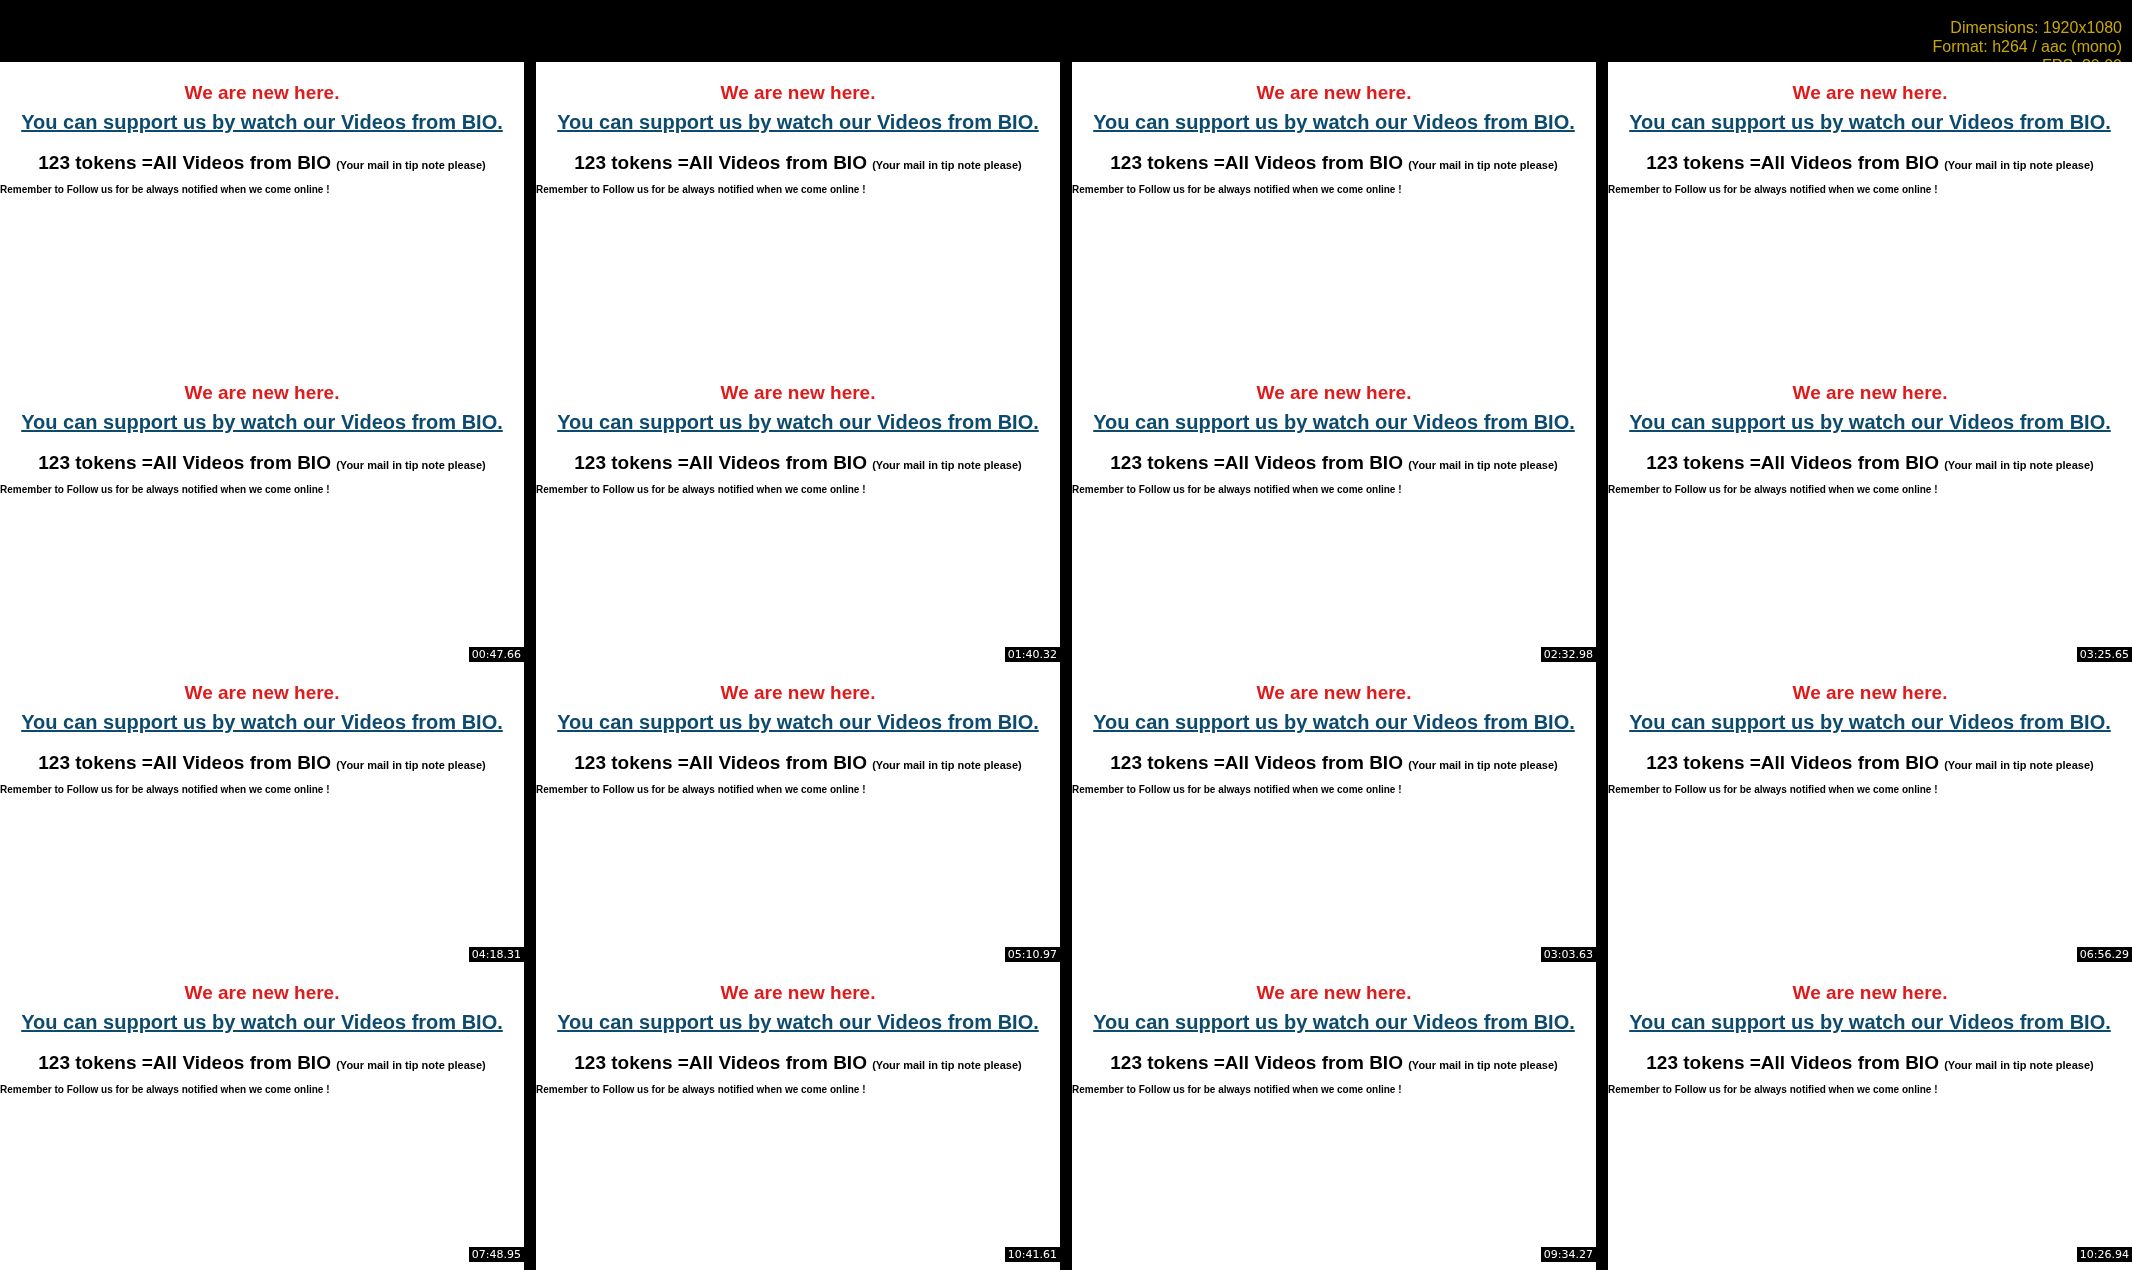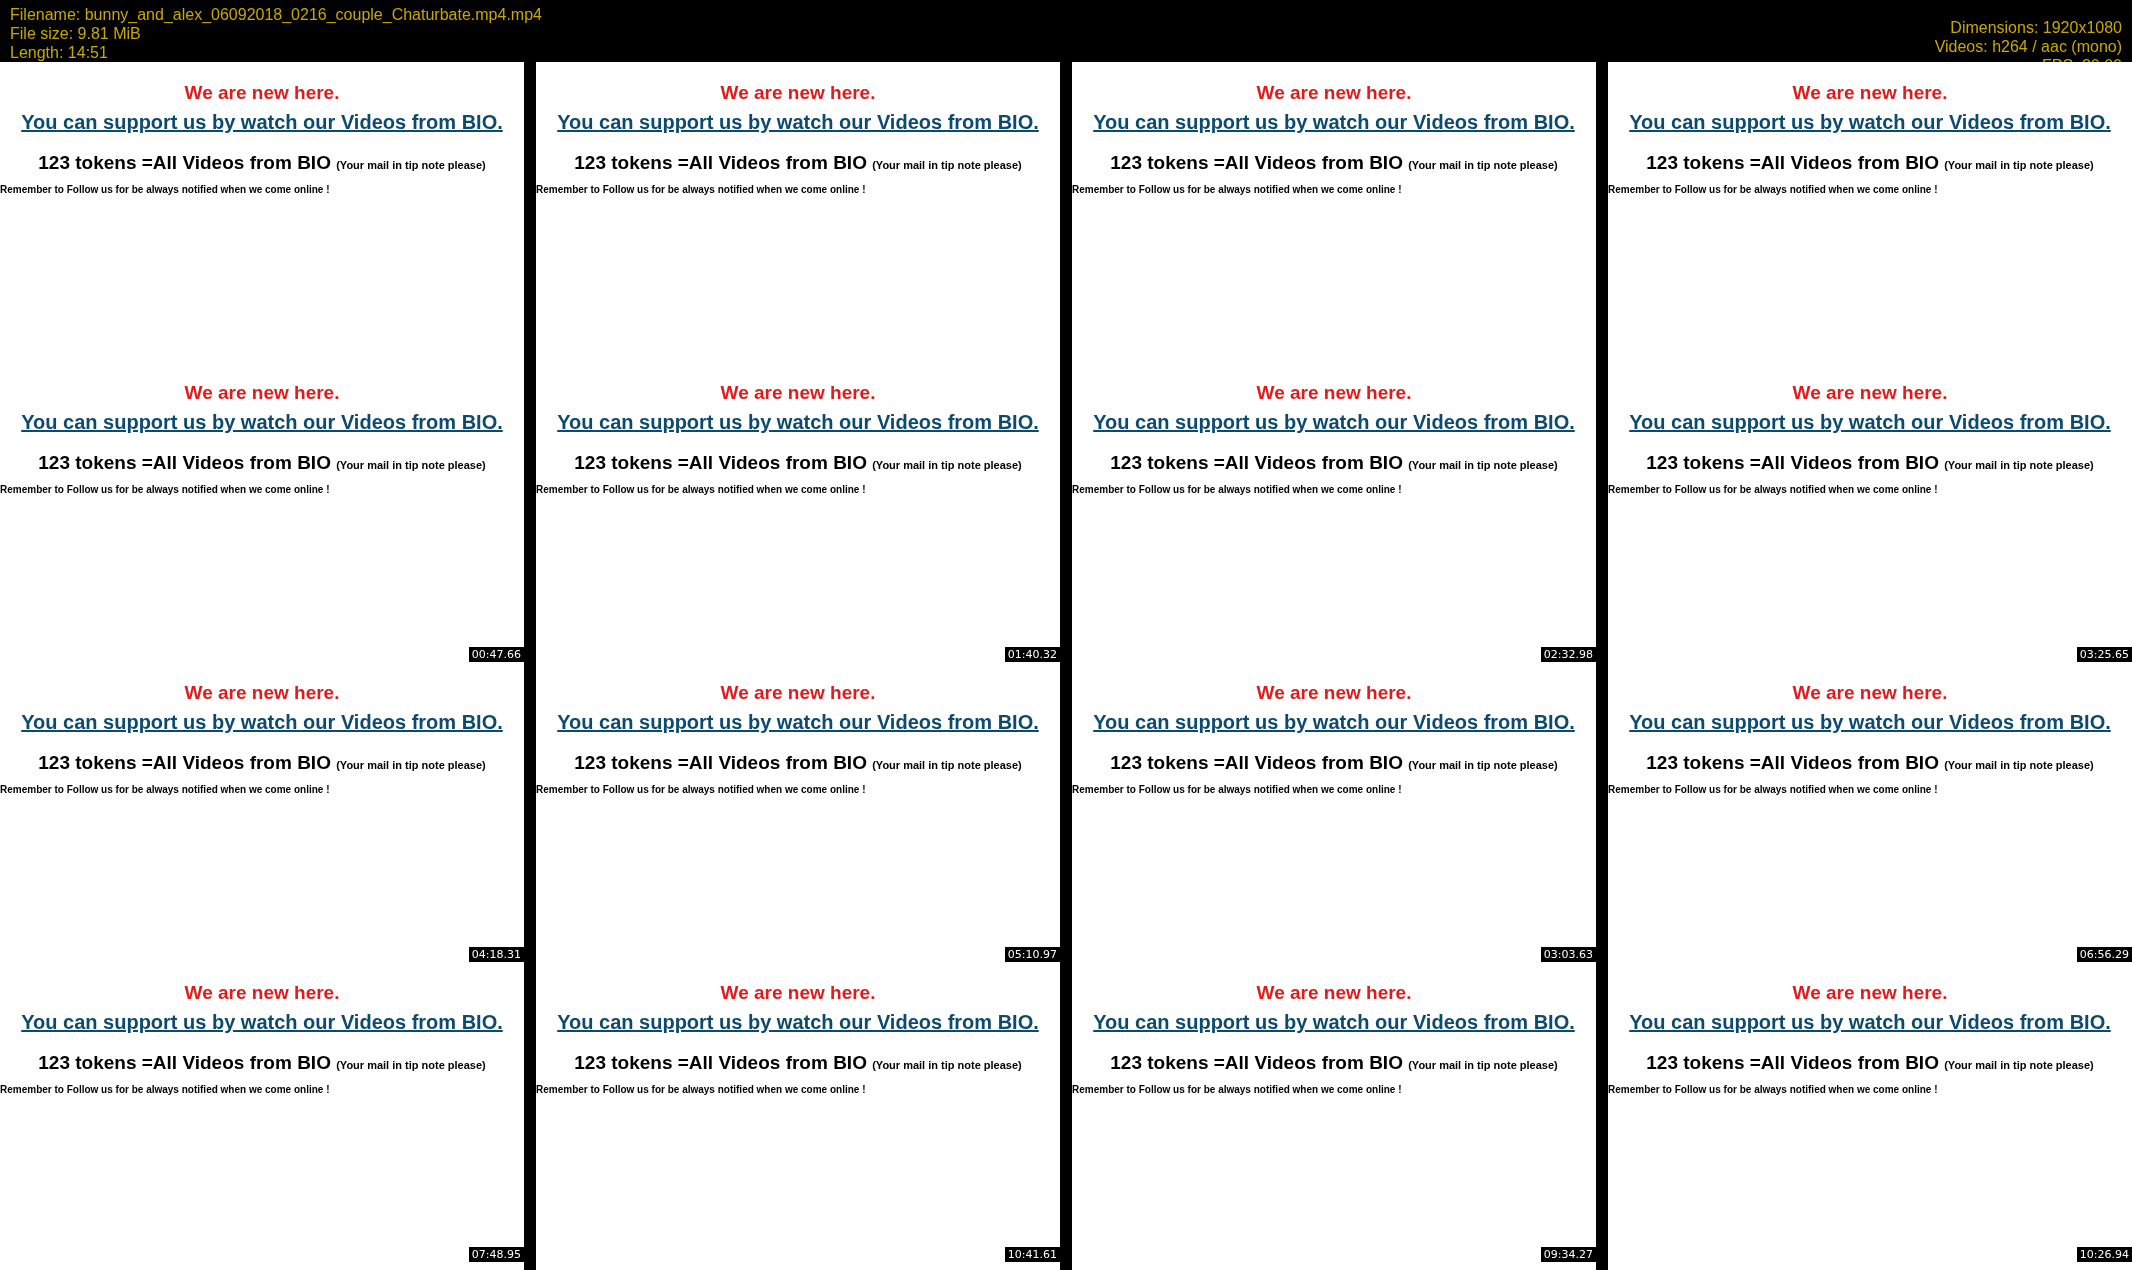--- a/index.html
+++ b/index.html
@@ -111,28 +111,23 @@
     font-size: 11px;
     line-height: 13px;
     padding: 1px 3px 1px 3px;
     letter-spacing: 0px;
   }
 </style>
 </head>
 <body>
 
 <div class="header">
-  <div class="left">
-    <div>Filename: bunny_and_alex_06092018_0216_couple_Chaturbate.mp4.mp4</div>
-    <div>File size: 9.81 MiB</div>
-    <div>Length: 14:51</div>
-  </div>
   <div class="right">
     <div>Dimensions: 1920x1080</div>
-    <div>Videos: h264 / aac (mono)</div>
+    <div>Format: h264 / aac (mono)</div>
     <div>FPS: 30.00</div>
   </div>
 </div>
 
 <div class="sheet">
 
   <div class="row">
     <div class="cell">
       <div class="content">
         <p class="line-new">We are new here.</p>

